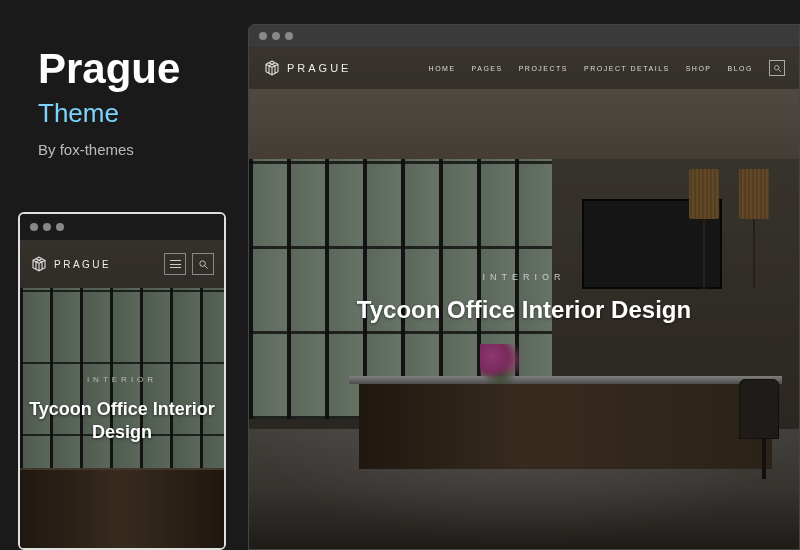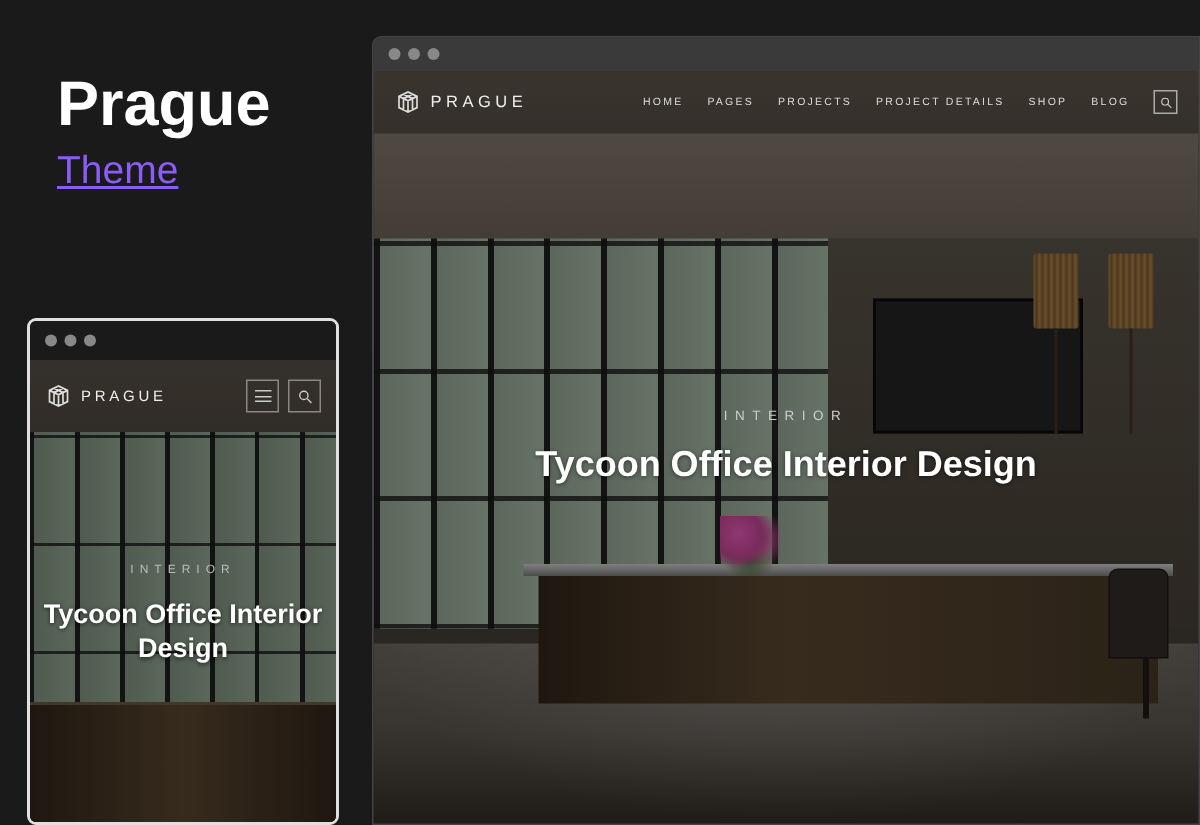--- a/index.html
+++ b/index.html
@@ -19,23 +19,22 @@
 }
 .theme-title {
   font-size: 42px;
   font-weight: 700;
   line-height: 1;
   margin-bottom: 8px;
 }
 .theme-subtitle {
   font-size: 26px;
   font-weight: 300;
-  color: #8b5cf6;
+  color: #7dd3fc;
   margin-bottom: 12px;
-  text-decoration: underline;
 }
 .theme-author {
   font-size: 15px;
   color: #bbb;
 }
 .desktop-window {
   position: absolute;
   left: 248px;
   top: 24px;
   width: 552px;
@@ -299,20 +298,21 @@
   background: rgba(0,0,0,0.25);
   z-index:2;
 }
 </style>
 </head>
 <body>
 
 <div class="info-block">
   <div class="theme-title">Prague</div>
   <div class="theme-subtitle">Theme</div>
+  <div class="theme-author">By fox-themes</div>
 </div>
 
 <div class="desktop-window">
   <div class="titlebar">
     <div class="dot"></div>
     <div class="dot"></div>
     <div class="dot"></div>
   </div>
   <div class="desktop-hero">
     <div class="scene">

